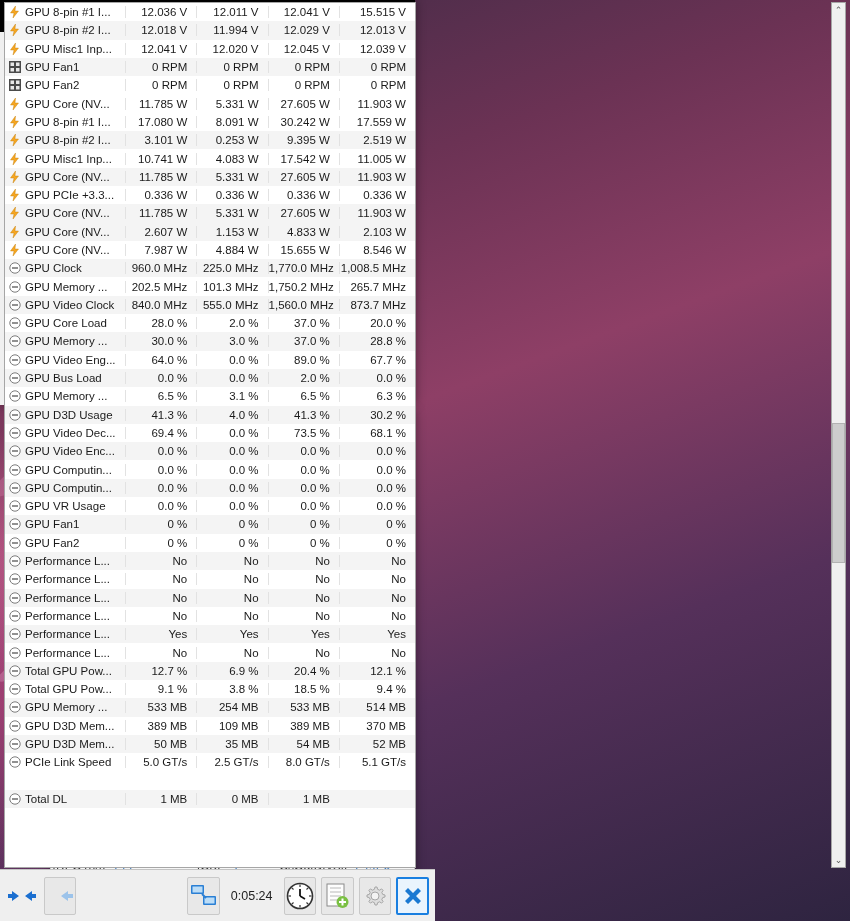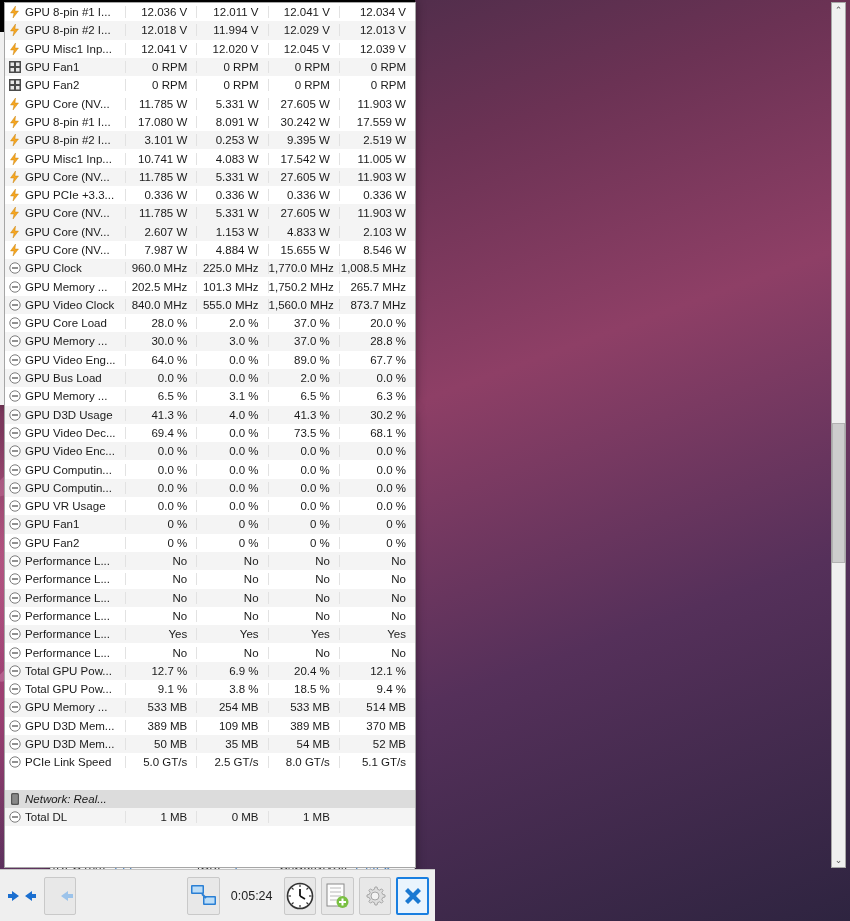--- a/index.html
+++ b/index.html
@@ -369,21 +369,21 @@
           <span class="hw-ico">
             <svg width="9" height="12" viewBox="0 0 9 12">
               <path d="M5.5 0 L0.5 7 H4 L3 12 L8.5 5 H5 Z" fill="#f5a623" stroke="#c07a00" stroke-width=".4"></path>
             </svg>
           </span>
           <span>GPU 8-pin #1 I...</span>
         </div>
         <div class="hw-c sep">12.036 V</div>
         <div class="hw-c sep">12.011 V</div>
         <div class="hw-c sep">12.041 V</div>
-        <div class="hw-c sep c4">12.034 V</div>
+        <div class="hw-c sep c4">15.515 V</div>
       </div>
       <div class="hw-row alt">
         <div class="hw-name">
           <span class="hw-ico">
             <svg width="9" height="12" viewBox="0 0 9 12">
               <path d="M5.5 0 L0.5 7 H4 L3 12 L8.5 5 H5 Z" fill="#f5a623" stroke="#c07a00" stroke-width=".4"></path>
             </svg>
           </span>
           <span>GPU 8-pin #2 I...</span>
         </div>
@@ -987,35 +987,20 @@
           </span>
           <span>PCIe Link Speed</span>
         </div>
         <div class="hw-c sep">5.0 GT/s</div>
         <div class="hw-c sep">2.5 GT/s</div>
         <div class="hw-c sep">8.0 GT/s</div>
         <div class="hw-c sep c4">5.1 GT/s</div>
       </div>
       <div class="hw-row blank">
         <div class="hw-name"></div>
-        <div class="hw-c sep"></div>
-        <div class="hw-c sep"></div>
-        <div class="hw-c sep"></div>
-        <div class="hw-c sep c4"></div>
-      </div>
-      <div class="hw-row grp">
-        <div class="hw-name">
-          <span class="hw-ico">
-            <svg width="8" height="12" viewBox="0 0 8 12">
-              <rect x="0" y="0" width="8" height="12" rx="1.5" fill="#555"></rect>
-              <rect x="1.2" y="1.2" width="5.6" height="9.6" rx="1" fill="#888"></rect>
-            </svg>
-          </span>
-          <span>Network: Real...</span>
-        </div>
         <div class="hw-c sep"></div>
         <div class="hw-c sep"></div>
         <div class="hw-c sep"></div>
         <div class="hw-c sep c4"></div>
       </div>
       <div class="hw-row alt">
         <div class="hw-name">
           <span class="hw-ico">
             <svg width="12" height="12" viewBox="0 0 12 12">
               <circle cx="6" cy="6" r="5.2" fill="#fff" stroke="#7c7c7c"></circle>

